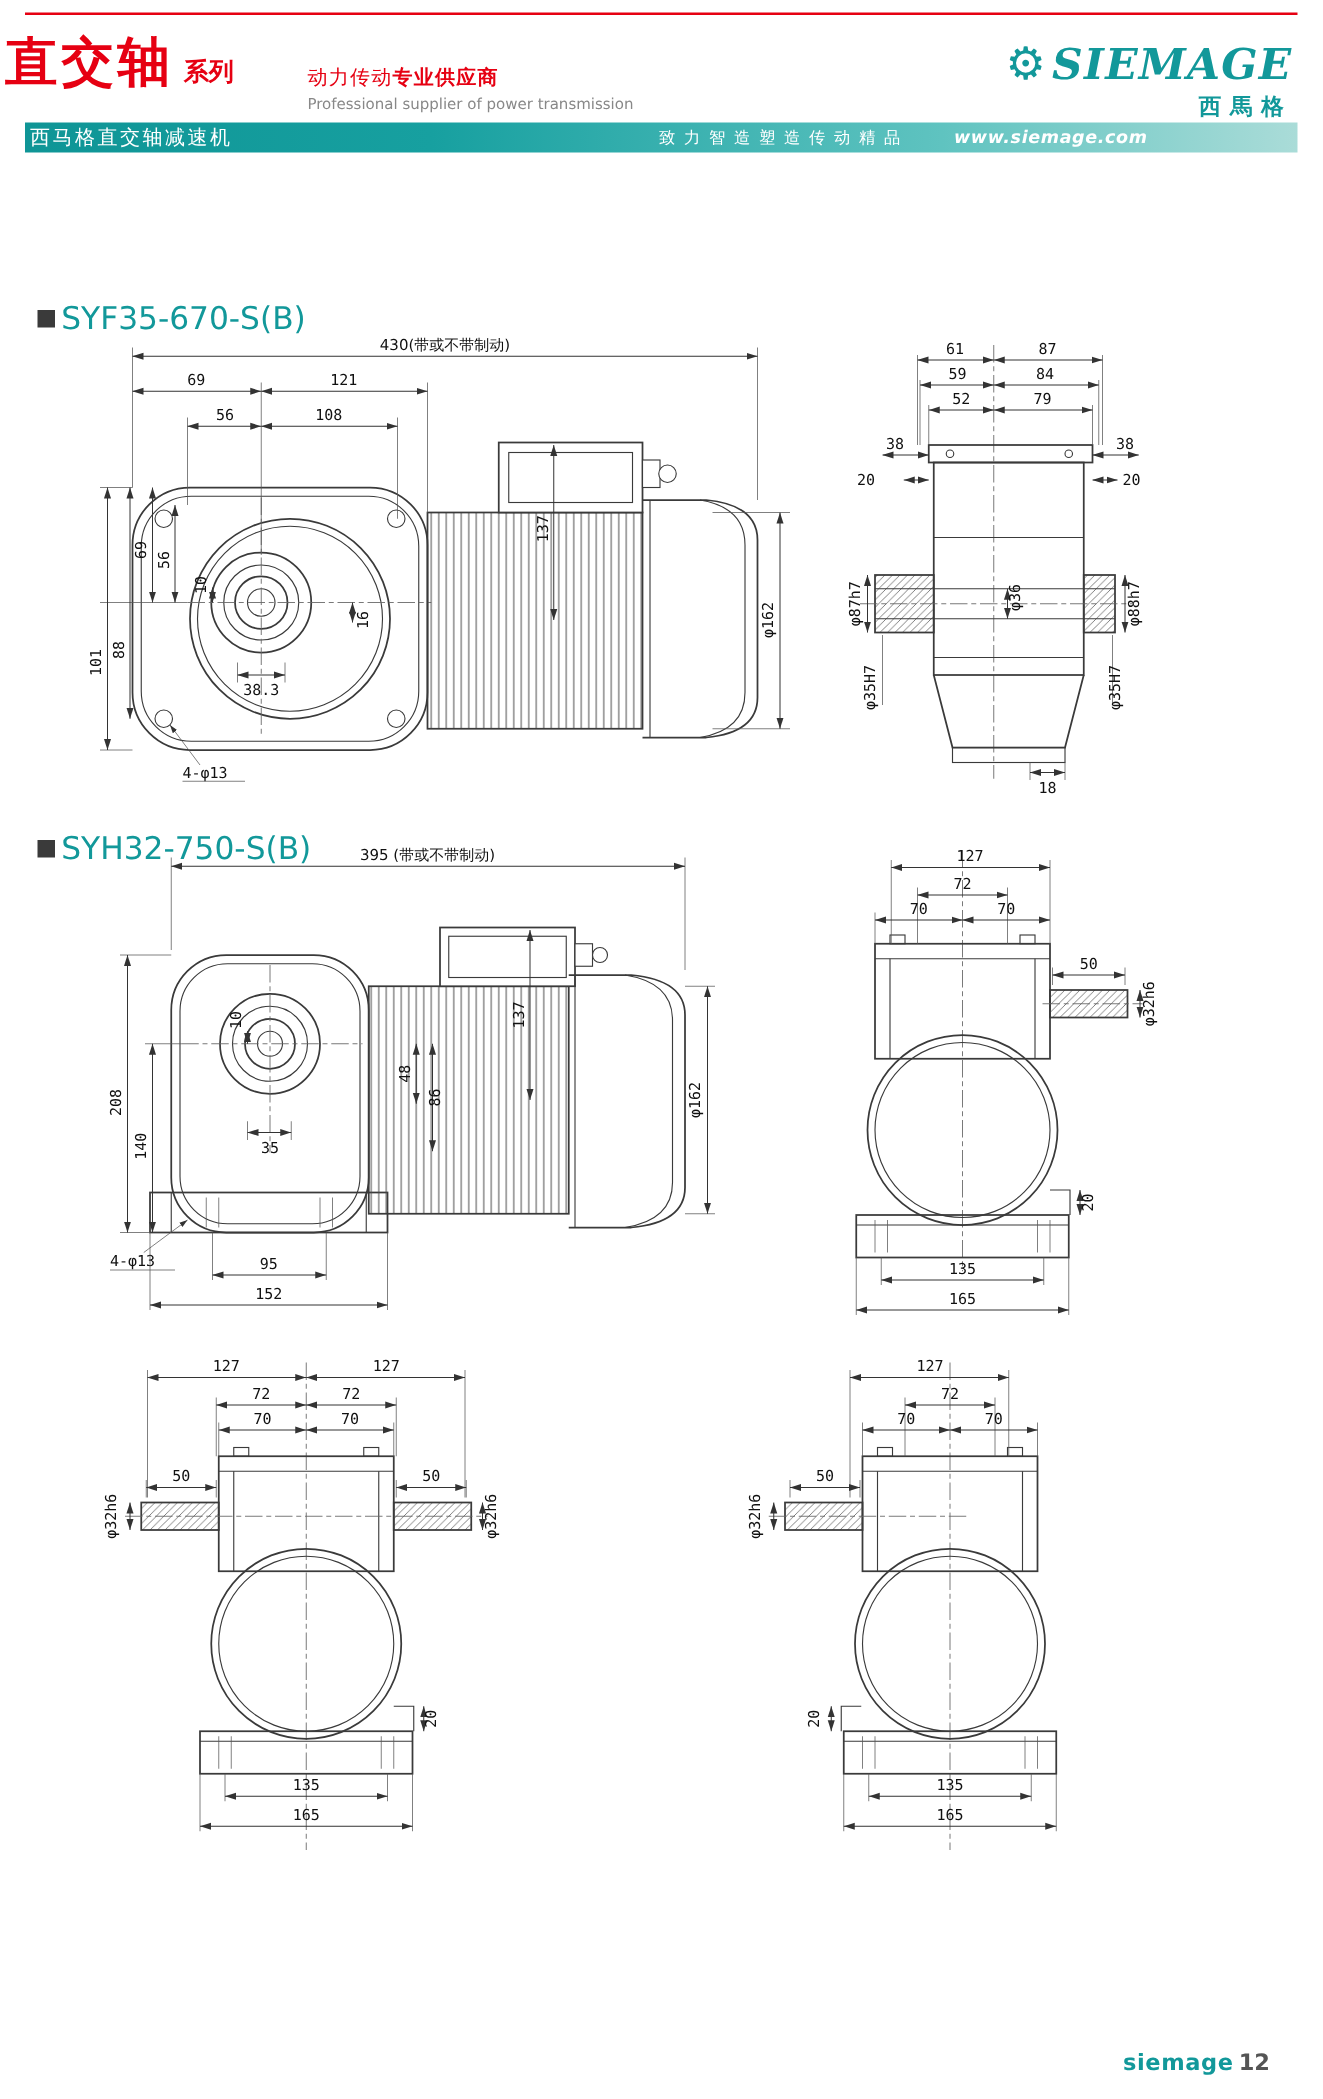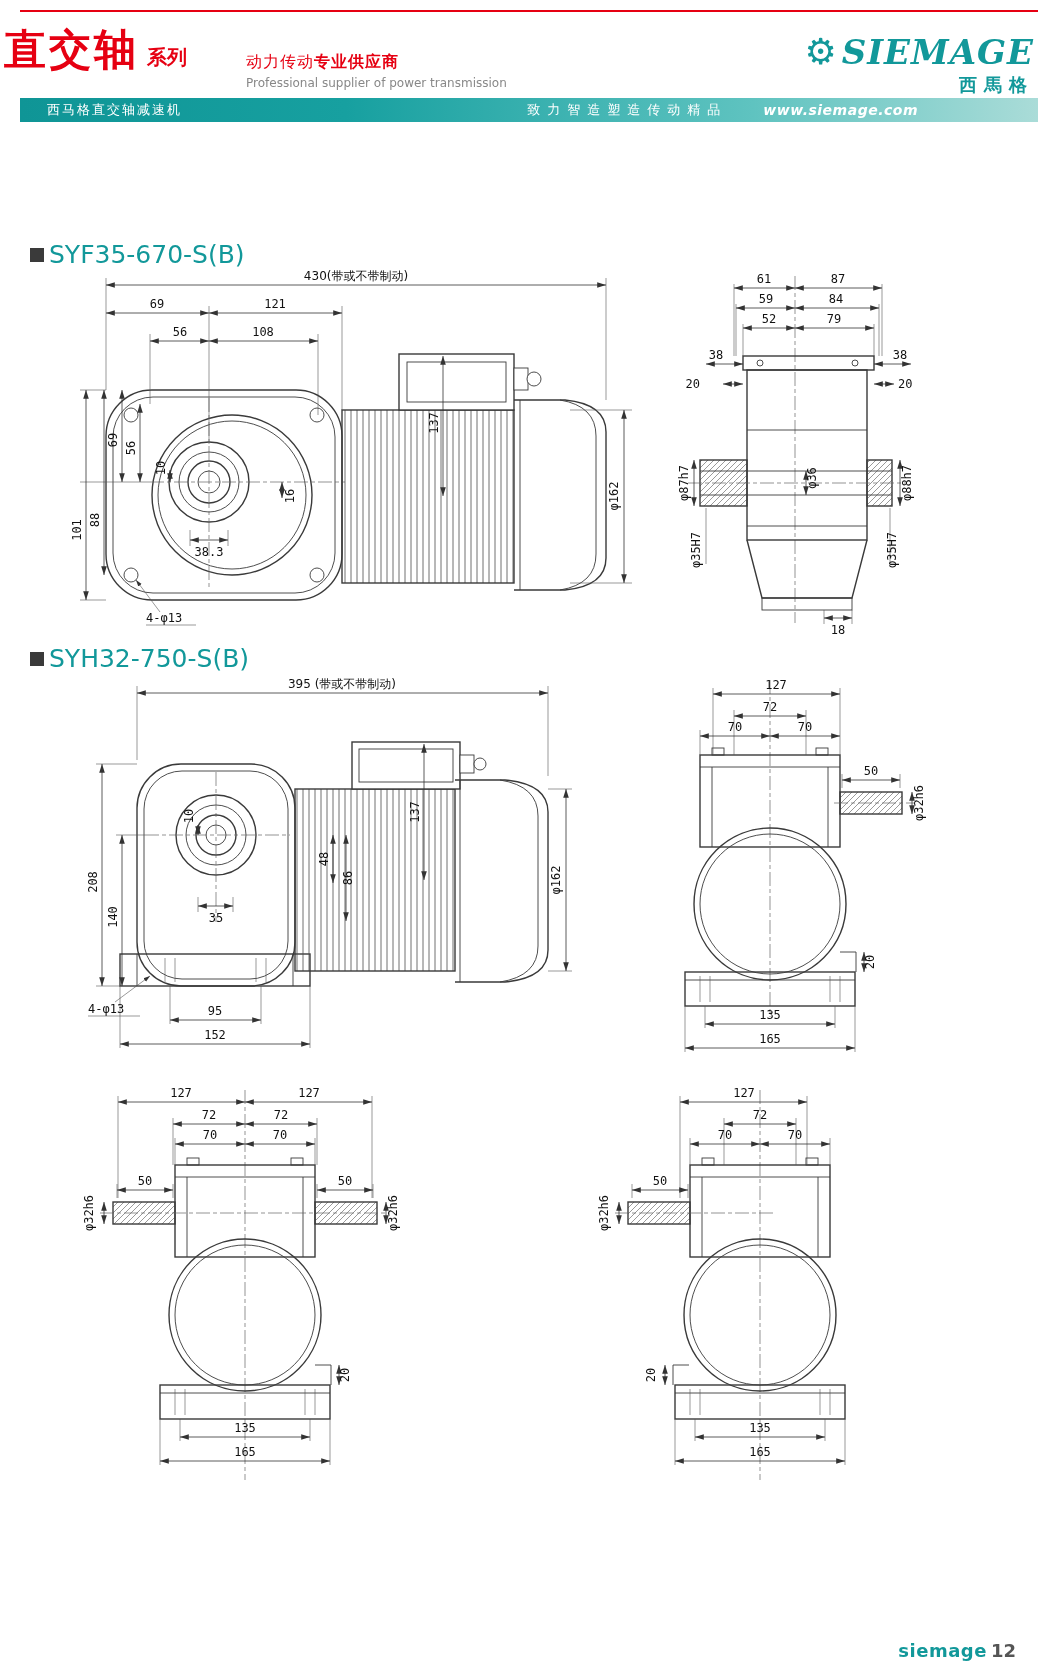--- a/index.html
+++ b/index.html
@@ -15,32 +15,32 @@
   .tagline-cn { font-size:16px; color:#e60012; letter-spacing:1px; }
   .tagline-cn .b { font-weight:bold;font-family:Liberation Serif, serif; }
   .tagline-en { font-size:12px; color:#888; margin-top:3px; }
   .logo { position:absolute; right:24px; top:32px; text-align:right; color:#12989a; }
   .logo-row { display:flex; align-items:center; gap:5px; justify-content:flex-end; }
   .gear { font-size:36px; line-height:1; }
   .logo-text { font-family:"DejaVu Serif", serif; font-style:italic; font-weight:bold; font-size:34px; letter-spacing:1px; }
   .logo-cn { font-size:18px; font-weight:bold; letter-spacing:7px; margin-top:1px; }
   .teal-bar { position:absolute; left:20px; right:20px; top:98px; height:24px; display:flex; align-items:center;
               background:linear-gradient(90deg,#0f9596 0%,#17a0a0 32%,#5fc3c0 72%,#aadcd8 100%); color:#fff; }
-  .bar-product { font-size:13px; margin-left:27px; letter-spacing:2px; }
+  .bar-product { font-size:16px; margin-left:4px; letter-spacing:2px; }
   .bar-slogan { font-size:13px; letter-spacing:7px; margin-left:auto;text-align:center; }
   .bar-url { font-size:14px; font-weight:bold; font-style:italic; margin:0 120px 0 36px; letter-spacing:0.5px; }
 
   
   .sec-title { position:absolute; left:36px; top:180px; color:#12989a; }
   .sec-cn { font-size:24px; font-weight:bold; letter-spacing:3px; }
   .sec-en { font-size:20px; letter-spacing:0.5px; margin-top:2px; }
   .model-title { position:absolute; left:30px; color:#12989a; font-size:25px; display:flex; align-items:center; gap:5px; }
   .model-title .sq { width:14px; height:14px; background:#3a3a3a; display:inline-block; flex:0 0 auto; }
   #model1 { top:240px; }
-  #model2 { top:644px; }
+  #model2 { top:664px; }
 
   
   .drw { position:absolute; left:0; width:1058px; }
   .ol  { fill:none; stroke:#3a3a3a; stroke-width:1.4; }
   .ol2 { fill:none; stroke:#3a3a3a; stroke-width:0.9; }
   .dim { fill:none; stroke:#333; stroke-width:0.8; }
   .ext { fill:none; stroke:#555; stroke-width:0.6; }
   .cl  { fill:none; stroke:#666; stroke-width:0.7; stroke-dasharray:14 3 4 3; }
   .dt  { font:12px "DejaVu Sans Mono", monospace; fill:#111; text-anchor:middle; }
   .dts { font:12px "DejaVu Sans Mono", monospace; fill:#111; }

